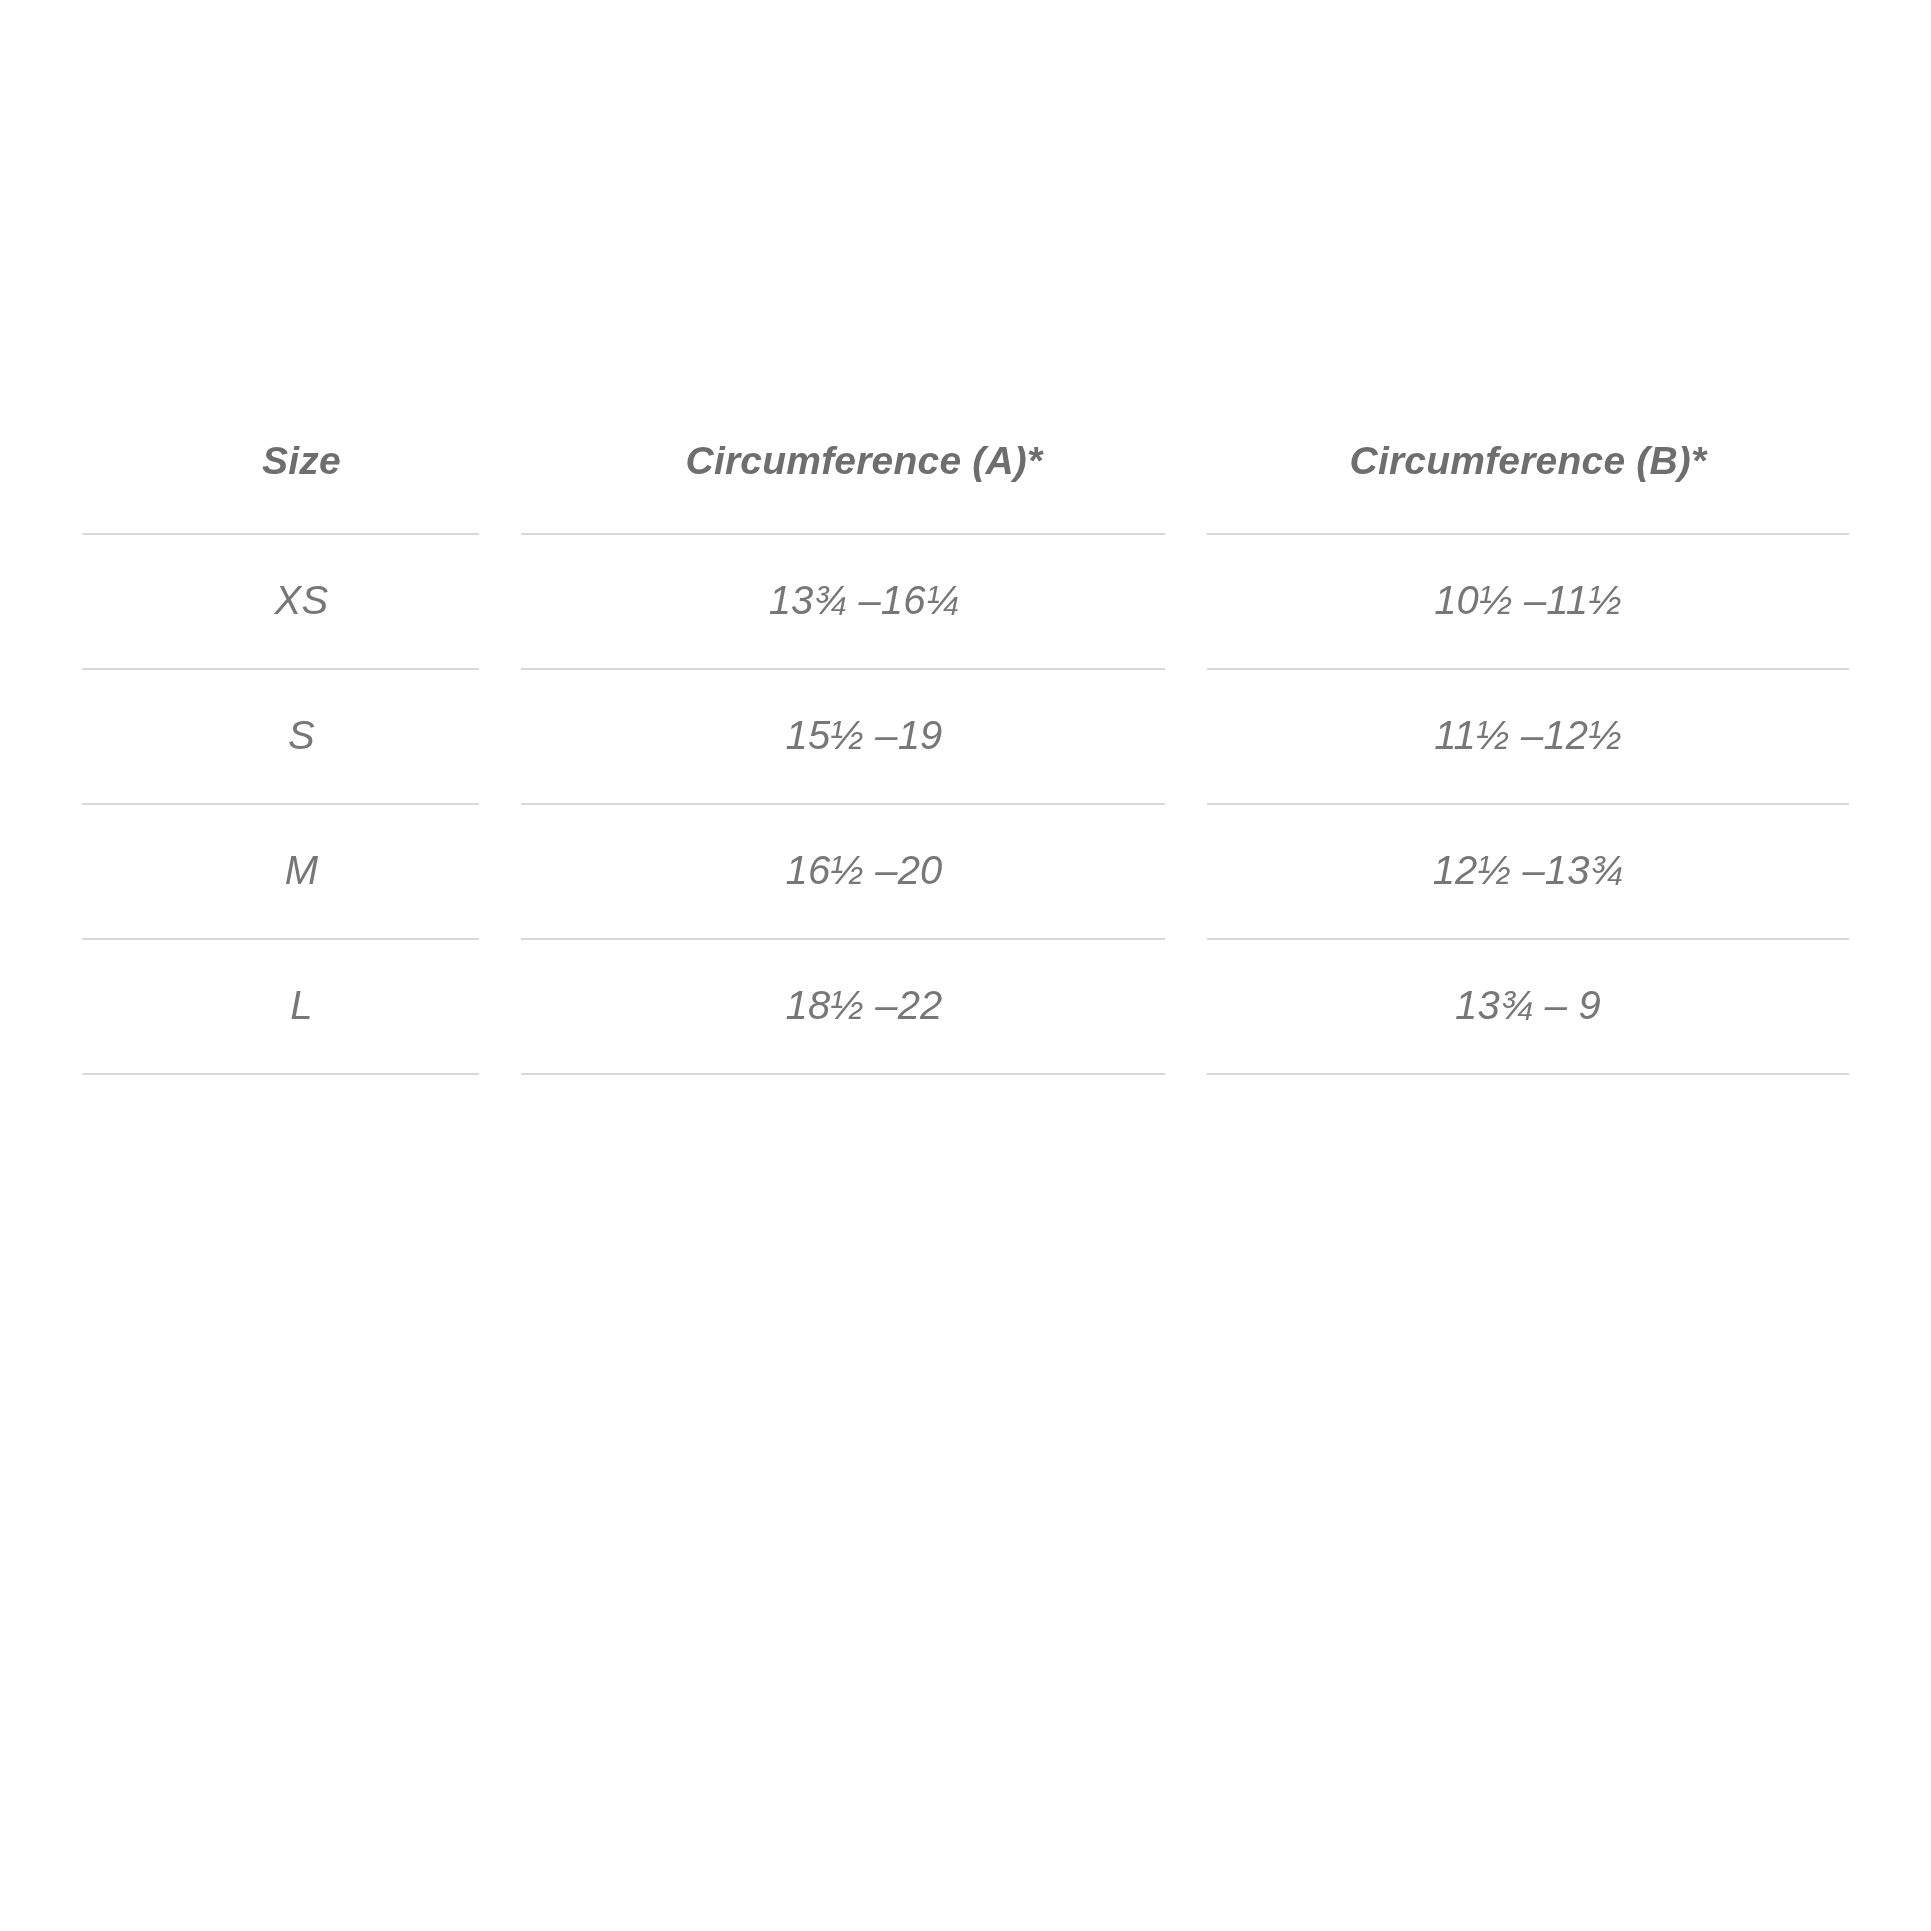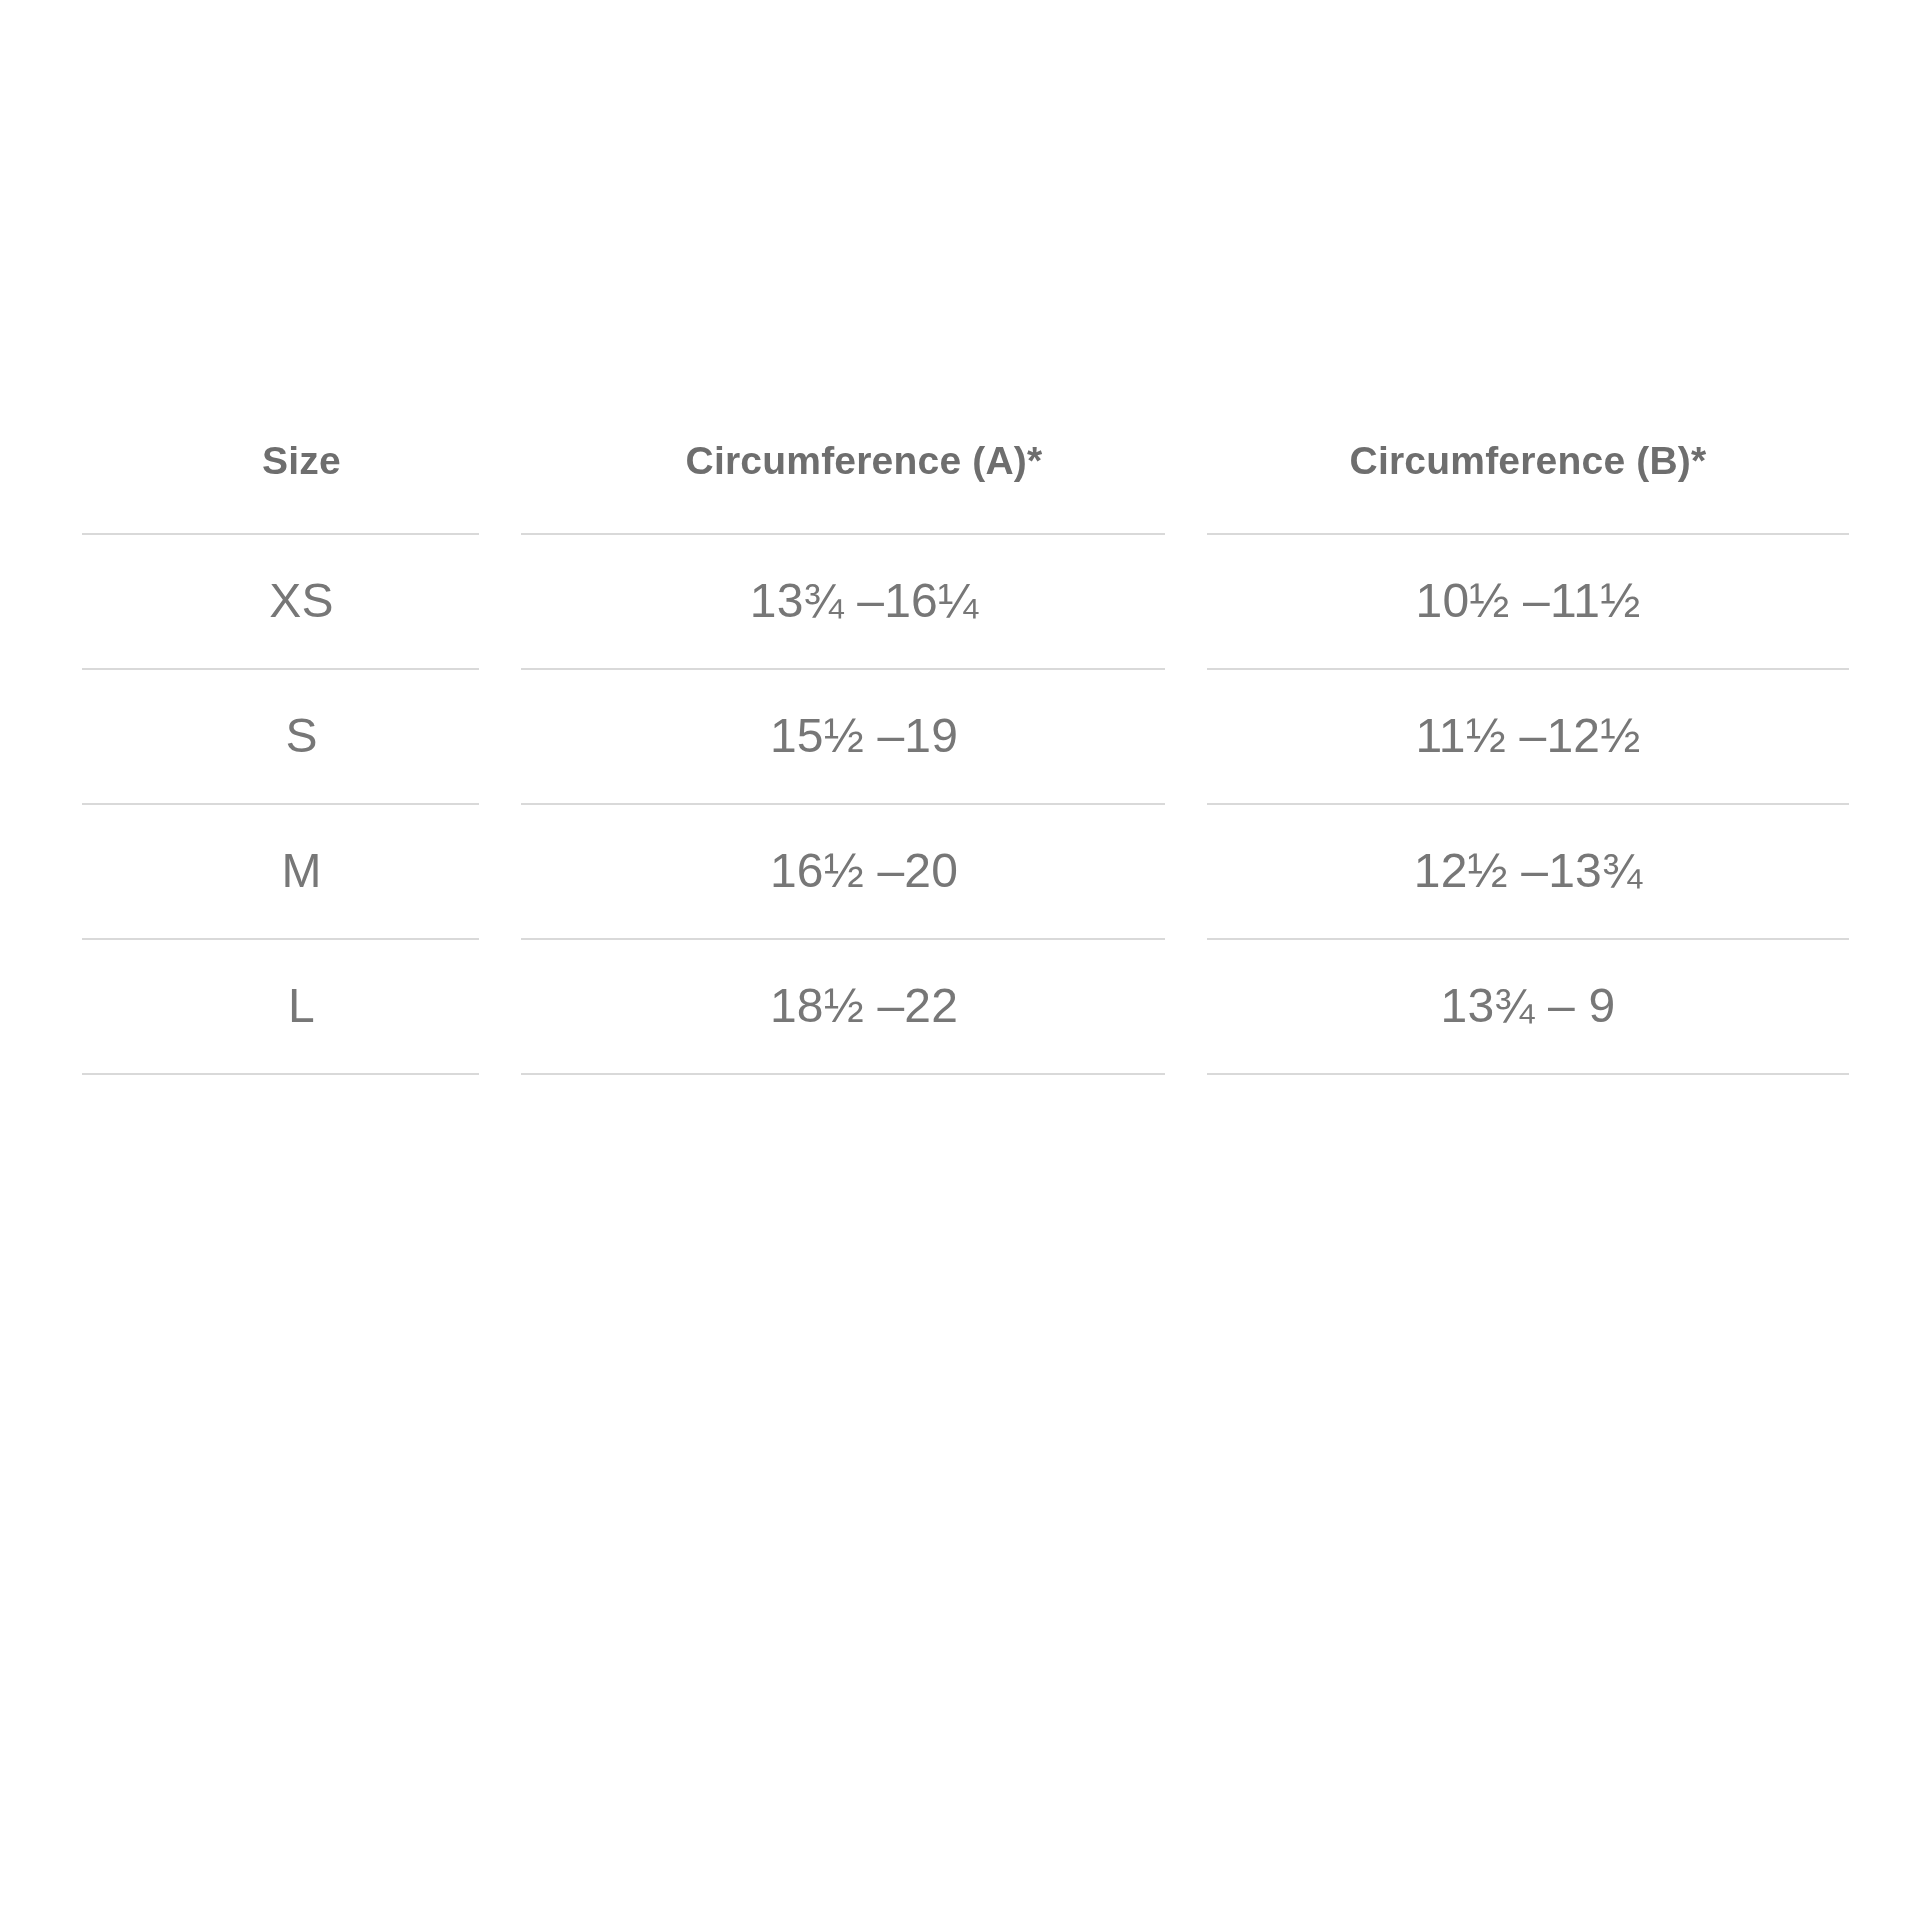--- a/index.html
+++ b/index.html
@@ -26,35 +26,36 @@
   .size-table-wrap {
     position: absolute;
     left: 82px;
     top: 439px;
     width: 1767px;
   }
   table.size-table {
     width: 100%;
     border-collapse: collapse;
     table-layout: fixed;
+    font-style: italic;
   }
   table.size-table col.c-size { width: 439px; }
   table.size-table col.c-a { width: 686px; }
   table.size-table col.c-b { width: 642px; }
 
   table.size-table th {
     font-size: 39px;
     font-weight: bold;
     color: #6e6e6e;
     text-align: center;
     padding: 0 0 50px 0;
     letter-spacing: 0.2px;
   }
   table.size-table td {
-    font-size: 48px;
+    font-size: 40px;
     font-weight: normal;
     color: #777777;
     text-align: center;
     height: 133px;
     vertical-align: middle;
     letter-spacing: 0.2px;
   }
   
   table.size-table th,
   table.size-table td {

